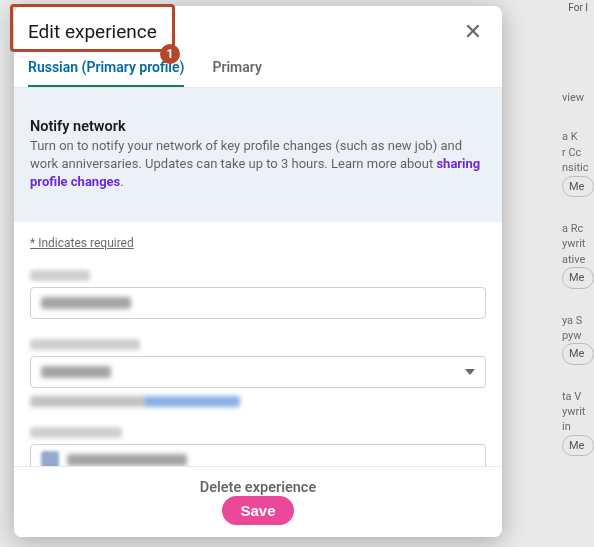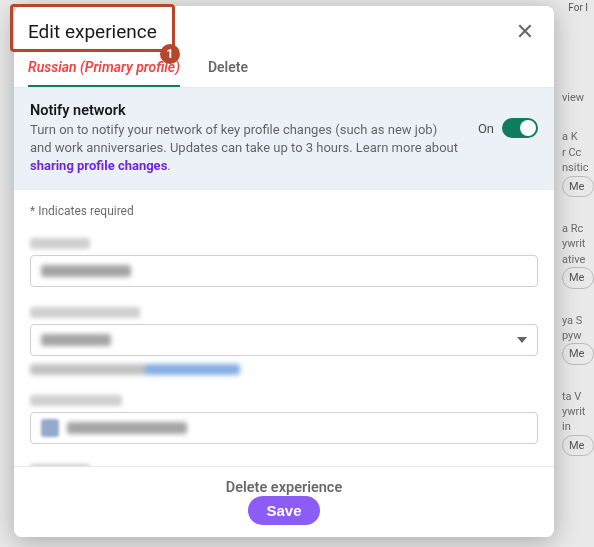--- a/index.html
+++ b/index.html
@@ -19,21 +19,21 @@
   .bg-stub { font-size: 11px; color: #6b6b6b; line-height: 1.4; white-space: nowrap; }
   .bg-stub span { display:block; }
   .bg-pill {
     border: 1px solid #bbb; border-radius: 12px; font-size: 11px;
     padding: 2px 6px; color:#555; display:inline-block;
   }
   .bg-top { position:absolute; top:2px; right:6px; font-size:10px; color:#555;margin-left:25px;}
   .modal {
     position: absolute;
     left: 14px; top: 6px;
-    width: 540px; height: 531px;
+    width: 488px; height: 531px;
     background: #fff;
     border-radius: 8px;
     box-shadow: 0 4px 24px rgba(0,0,0,0.28);
     display: flex;
     flex-direction: column;
     overflow: hidden;
   }
   .modal-header {
     display:flex; justify-content:space-between; align-items:center;
     padding: 14px 18px 8px 14px;
@@ -47,50 +47,49 @@
   }
   .tabs {
     display:flex; gap: 28px; padding: 0 14px;
     border-bottom: 1px solid #e8e8e8;
   }
   .tab {
     font-size: 14px; padding: 8px 0 10px 0; color: rgba(0,0,0,0.6);
     cursor:pointer; font-weight:600;
   }
   .tab.active {
-    color: #ef4444;
+    color: #0369a1;
     border-bottom: 2px solid #0f7b5f;
-    font-style: italic;
   }
   .scroll-area {
     flex: 1 1 auto; overflow-y: auto; padding: 0;
   }
   .scroll-area::-webkit-scrollbar { width: 8px; }
   .scroll-area::-webkit-scrollbar-thumb { background: rgba(0,0,0,0.22); border-radius: 4px; }
   .notify-panel {
     background: #ecf1f7;
-    padding: 14px 16px;
+    padding: 30px 16px;
     display:flex; align-items:flex-start; gap: 16px;
   }
   .notify-text { flex:1; }
   .notify-title { font-size: 14.5px; font-weight:600; margin-bottom: 2px; }
   .notify-desc { font-size: 13px; color: rgba(0,0,0,0.6); line-height:1.4; }
   .notify-link { color: #6d28d9; font-weight:700; cursor:pointer; }
   .toggle-col { display:flex; align-items:center; gap:8px; padding-top:16px;}
   .toggle-label { font-size:13px; color: rgba(0,0,0,0.7); }
   .switch {
     width: 36px; height: 20px; background: #0f7b5f; border-radius: 10px;
     position:relative; cursor:pointer;
   }
   .switch::after {
     content:""; position:absolute; right:2px; top:2px;
     width:16px; height:16px; background:#fff; border-radius:50%;
   }
   .form-area { padding: 14px 16px 10px 16px; }
-  .req-note { font-size: 12px; color: rgba(0,0,0,0.6); margin-bottom: 20px; }
+  .req-note { font-size: 12px; color: rgba(0,0,0,0.6); margin-bottom: 20px; text-decoration: underline; }
   .field { margin-bottom: 20px; }
   .field-label-blur {
     height: 11px; width: 56px; border-radius:3px;
     background: rgba(120,120,120,0.35); filter: blur(2px);
     margin-bottom: 6px;
   }
   .field-label-blur.wide { width: 110px; }
   .field-label-blur.med  { width: 92px; }
   .field-label-blur.short{ width: 60px; }
   .input {
@@ -125,21 +124,21 @@
     border-top: 1px solid #e8e8e8;
     padding: 12px 16px;
     display:flex; align-items:center; justify-content:space-between;
     background:#fff;
     flex-direction:column;
   }
   .delete-link {
     font-size: 14.5px; color: rgba(0,0,0,0.6); font-weight:600; cursor:pointer;
   }
   .save-btn {
-    background:#8b5cf6; color:#fff; border:none; border-radius:16px;
+    background:#ec4899; color:#fff; border:none; border-radius:16px;
     padding: 6px 18px; font-size:15px; font-weight:600; cursor:pointer;
   }
   .highlight-box {
     position:absolute; left:10px; top:4px; width:165px; height:48px;
     border: 3px solid #b7472a; border-radius:4px;
     pointer-events:none;
   }
   .highlight-badge {
     position:absolute; left:160px; top:44px;
     width:20px; height:20px; border-radius:50%; background:#b7472a;
@@ -184,35 +183,31 @@
 
 <div class="modal">
 
   <div class="modal-header">
     <h2 class="modal-title">Edit experience</h2>
     <div class="close-x">✕</div>
   </div>
 
   <div class="tabs">
     <div class="tab active">Russian (Primary profile)</div>
-    <div class="tab">Delete</div>
+    <div class="tab">Primary</div>
   </div>
 
   <div class="scroll-area">
 
     <div class="notify-panel">
       <div class="notify-text">
         <div class="notify-title">Notify network</div>
         <div class="notify-desc">
           <span>Turn on to notify your network of key profile changes (such as new job) and work anniversaries. Updates can take up to 3 hours. Learn more about </span><span class="notify-link">sharing profile changes</span>.
         </div>
-      </div>
-      <div class="toggle-col">
-        <span class="toggle-label">On</span>
-        <div class="switch"></div>
       </div>
     </div>
 
     <div class="form-area">
 
       <div class="req-note">* Indicates required</div>
 
       <div class="field">
         <div class="field-label-blur short"></div>
         <div class="input">

